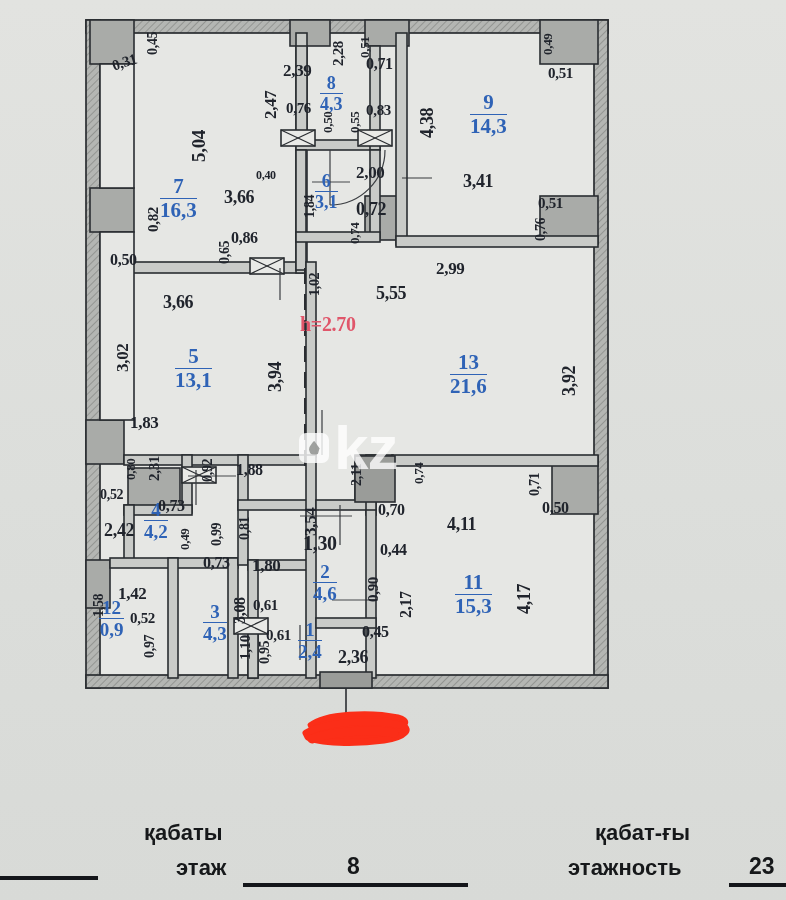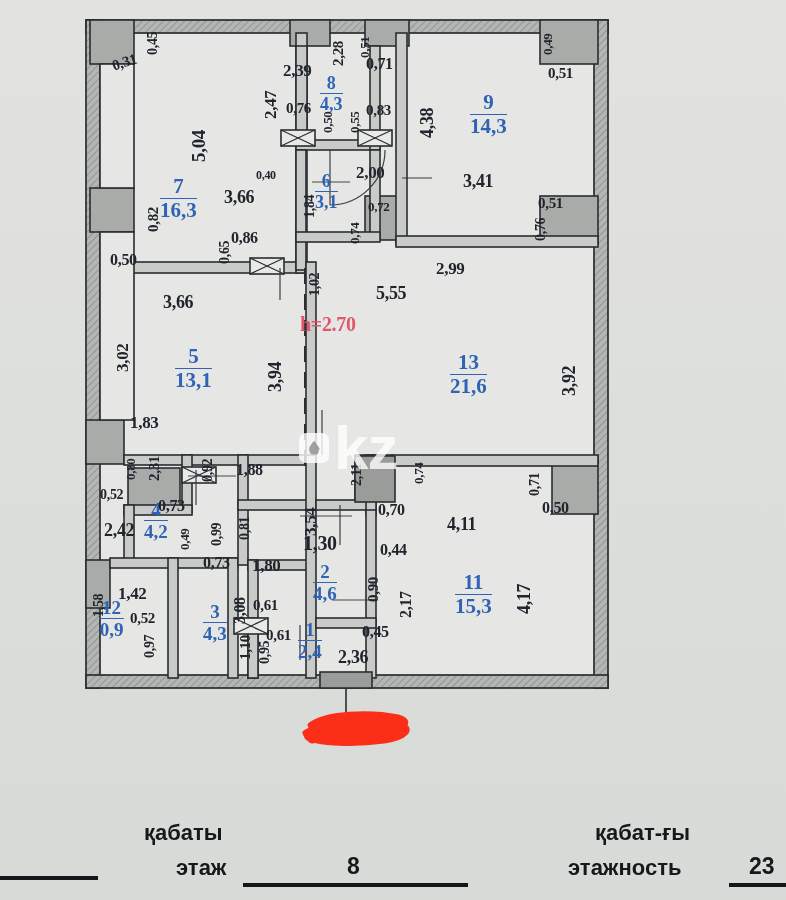--- a/index.html
+++ b/index.html
@@ -291,21 +291,21 @@
     <div class="lbl" style="left:366px;top:103px;font-size:15px;">0,83</div>
     <div class="lbl v" style="left:418px;top:94px;font-size:18px;transform:rotate(-90deg) translate(-44px,0);">4,38</div>
     <div class="lbl v" style="left:146px;top:194px;font-size:15px;transform:rotate(-90deg) translate(-38px,0);">0,82</div>
     <div class="lbl" style="left:224px;top:188px;font-size:18px;">3,66</div>
     <div class="lbl" style="left:256px;top:156px;font-size:12px;margin-top:13px;">0,40</div>
     <div class="lbl" style="left:356px;top:164px;font-size:17px;">2,00</div>
     <div class="lbl" style="left:463px;top:172px;font-size:18px;">3,41</div>
     <div class="lbl" style="left:538px;top:196px;font-size:15px;">0,51</div>
     <div class="lbl v" style="left:534px;top:205px;font-size:14px;transform:rotate(-90deg) translate(-36px,0);">0,76</div>
     <div class="lbl v" style="left:303px;top:182px;font-size:14px;transform:rotate(-90deg) translate(-36px,0);">1,84</div>
-    <div class="lbl" style="left:368px;top:200px;font-size:13px;">0,72</div>
+    <div class="lbl" style="left:356px;top:200px;font-size:18px;">0,72</div>
     <div class="lbl v" style="left:348px;top:212px;font-size:13px;transform:rotate(-90deg) translate(-32px,0);">0,74</div>
     <div class="lbl v" style="left:218px;top:230px;font-size:14px;transform:rotate(-90deg) translate(-34px,0);">0,65</div>
     <div class="lbl" style="left:231px;top:230px;font-size:16px;">0,86</div>
     <div class="lbl" style="left:110px;top:252px;font-size:16px;">0,50</div>
     <div class="lbl v" style="left:308px;top:262px;font-size:14px;transform:rotate(-90deg) translate(-34px,0);">1,02</div>
     <div class="lbl" style="left:436px;top:260px;font-size:17px;">2,99</div>
     <div class="lbl" style="left:163px;top:293px;font-size:18px;">3,66</div>
     <div class="lbl" style="left:376px;top:284px;font-size:18px;">5,55</div>
     <div class="lbl v" style="left:114px;top:330px;font-size:17px;transform:rotate(-90deg) translate(-42px,0);">3,02</div>
     <div class="lbl v" style="left:266px;top:348px;font-size:18px;transform:rotate(-90deg) translate(-44px,0);">3,94</div>

